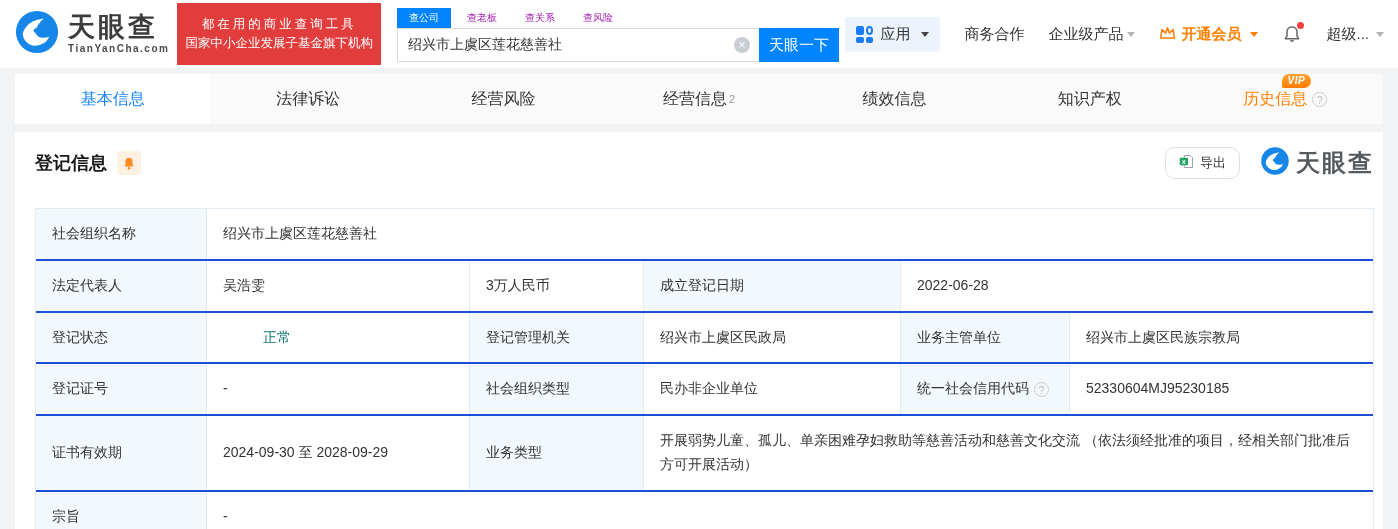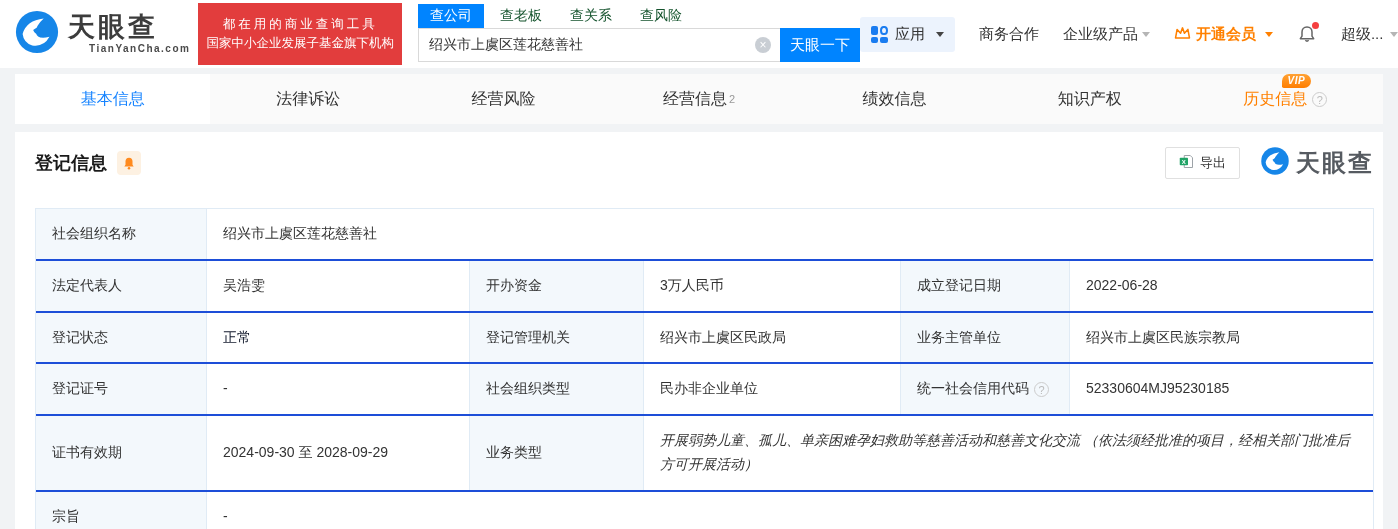--- a/index.html
+++ b/index.html
@@ -5,28 +5,28 @@
   * { margin:0; padding:0; box-sizing:border-box; }
   html,body { width:1398px; height:529px; overflow:hidden;
     font-family:"Liberation Sans","DejaVu Sans",sans-serif;
     background:#f1f3f5; color:#333; }
 
   
   .header { height:68px; background:#fff; display:flex; align-items:center; padding:0 14px; }
   .logo-block { display:flex; align-items:center; gap:8px; }
   .logo-text { display:flex; flex-direction:column; line-height:1; }
   .logo-brand { font-size:27px; font-weight:bold; color:#3c3c3c; letter-spacing:3px; }
-  .logo-domain { font-size:10px; color:#4a4a4a; letter-spacing:1.5px; margin-top:3px; font-weight:bold;margin-left:21px; }
+  .logo-domain { font-size:10px; color:#4a4a4a; letter-spacing:1.5px; margin-top:3px; font-weight:bold; }
   .slogan { margin-left:8px; background:#e23d3d; color:#fff; font-size:12.5px; line-height:1.55;
     padding:12px 8px; text-align:center; white-space:nowrap; }
   .slogan .l1 { letter-spacing:3px; }
 
   .search-area { margin-left:16px; width:442px; }
-  .search-tabs { display:flex; gap:4px; font-size:14px; height:22px; align-items:flex-end; }
-  .search-tab { padding:3px 12px; cursor:pointer; color:#14532d; }
+  .search-tabs { display:flex; gap:4px; font-size:10px; height:22px; align-items:flex-end; }
+  .search-tab { padding:3px 12px; cursor:pointer; color:#a21caf; }
   .search-tab.active { background:#0084ff; color:#fff; }
   .search-row { display:flex; }
   .input-wrap { position:relative; width:362px; }
   .search-input { width:100%; height:34px; border:1px solid #d9d9d9; border-right:none;
     padding:0 32px 0 10px; font-size:14px; color:#333; outline:none;
     font-family:"Liberation Sans","DejaVu Sans",sans-serif; }
   .clear-icon { position:absolute; right:9px; top:9px; width:16px; height:16px; border-radius:50%;
     background:#c9ced4; color:#fff; font-size:12px; line-height:16px; text-align:center; cursor:pointer; }
   .search-btn { width:80px; height:34px; background:#0084ff; color:#fff; border:none; font-size:15px;
     cursor:pointer; font-family:inherit; }
@@ -60,37 +60,37 @@
   .help-circle { width:15px; height:15px; border:1px solid #ccc; border-radius:50%; color:#bbb;
     font-size:11px; line-height:14px; text-align:center; margin-left:5px; font-style:normal; font-weight:normal; }
 
   
   .card { margin:8px 15px 0; background:#fff; padding:14px 9px 24px 20px; min-height:389px; }
   .section-head { display:flex; align-items:center; margin-bottom:28px; }
   .section-title { font-size:18px; font-weight:bold; color:#1a1a1a; }
   .bell-chip { margin-left:10px; width:24px; height:24px; background:#fdf1e2; border-radius:4px;
     display:flex; align-items:center; justify-content:center; cursor:pointer; }
   .head-right { margin-left:auto; display:flex; align-items:center; gap:20px; }
-  .export-btn { display:flex; align-items:center; gap:6px; border:1px solid #e0e0e0; border-radius:2px;
+  .export-btn { display:flex; align-items:center; gap:6px; border:1px solid #e0e0e0; border-radius:10px;
     background:#fff; padding:6px 13px; font-size:13px; color:#333; cursor:pointer; font-family:inherit; }
   .watermark { display:flex; align-items:center; gap:6px; }
   .watermark .wm-text { font-size:24px; font-weight:bold; color:#565b61; letter-spacing:2px; }
 
   
   .info-table { border:1px solid #e0ebf5; font-size:14px; }
   .trow { display:grid; grid-template-columns:170px 263px 174px 257px 169px 1fr; border-top:2px solid #1d4ed8; }
   .trow:first-child { border-top:none; }
   .cell { padding:13px 16px; display:flex; align-items:center; border-left:1px solid #e0ebf5;
     min-height:45px; line-height:1.7; }
   .cell:first-child { border-left:none; }
   .lab { background:#f3f8fc; color:#333; }
   .val { background:#fff; color:#333; }
   .span5 { grid-column:span 5; }
-  .span3 { grid-column:span 3;font-style:italic; }
-  .status-ok { color:#0f172a; }
+  .span3 { grid-column:span 3; }
+  .status-ok { color:#0f766e;margin-left:40px; }
   .tall { min-height:66px; }
 </style>
 </head>
 <body>
 
 <div class="header">
   <div class="logo-block">
     <span>
       <svg width="46" height="46" viewBox="0 0 48 48">
         <circle cx="24" cy="24" r="22" fill="#1686e8"></circle>
@@ -229,21 +229,20 @@
   </div>
 
   <div class="info-table">
     <div class="trow">
       <div class="cell lab">社会组织名称</div>
       <div class="cell val span5">绍兴市上虞区莲花慈善社</div>
     </div>
     <div class="trow">
       <div class="cell lab">法定代表人</div>
       <div class="cell val">吴浩雯</div>
-      <div class="cell lab">开办资金</div>
       <div class="cell val">3万人民币</div>
       <div class="cell lab">成立登记日期</div>
       <div class="cell val">2022-06-28</div>
     </div>
     <div class="trow">
       <div class="cell lab">登记状态</div>
       <div class="cell val">
           <span class="status-ok">正常</span>
         </div>
       <div class="cell lab">登记管理机关</div>

